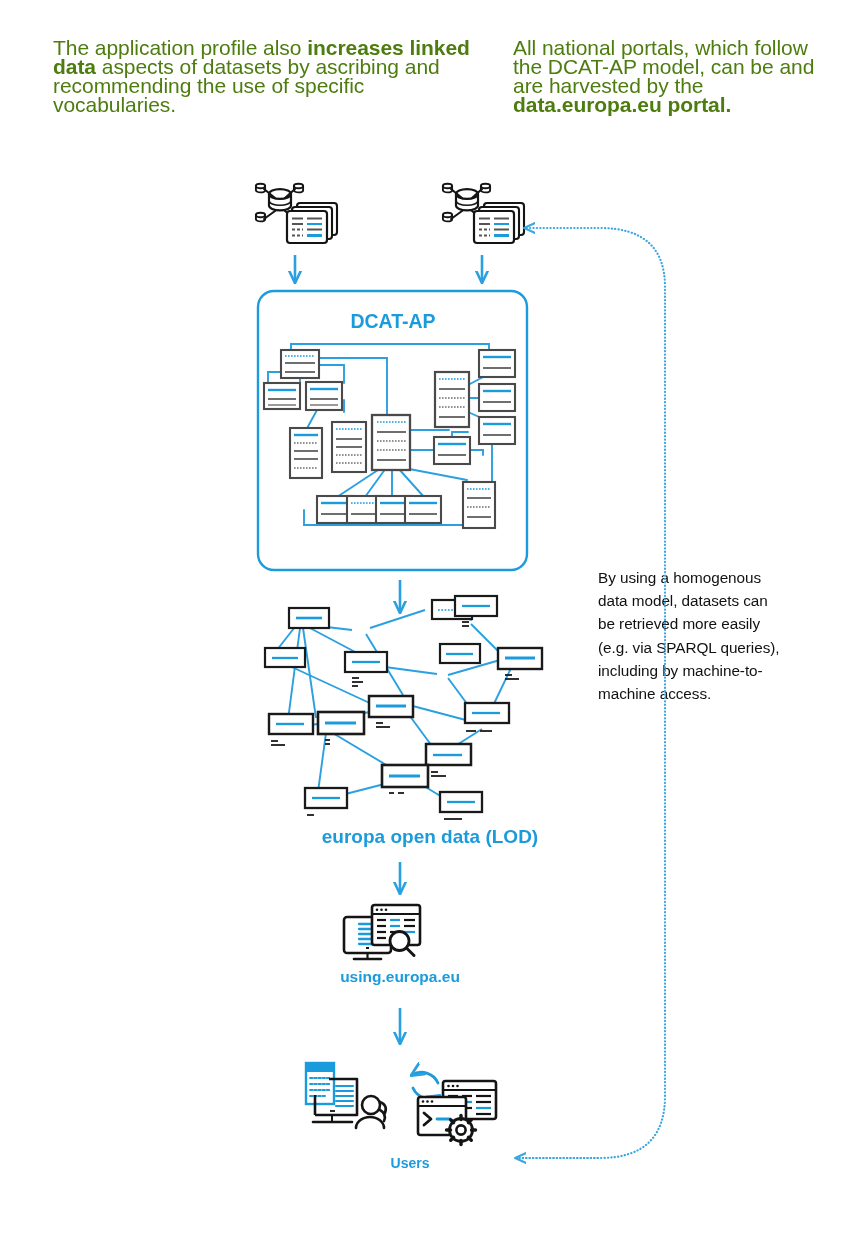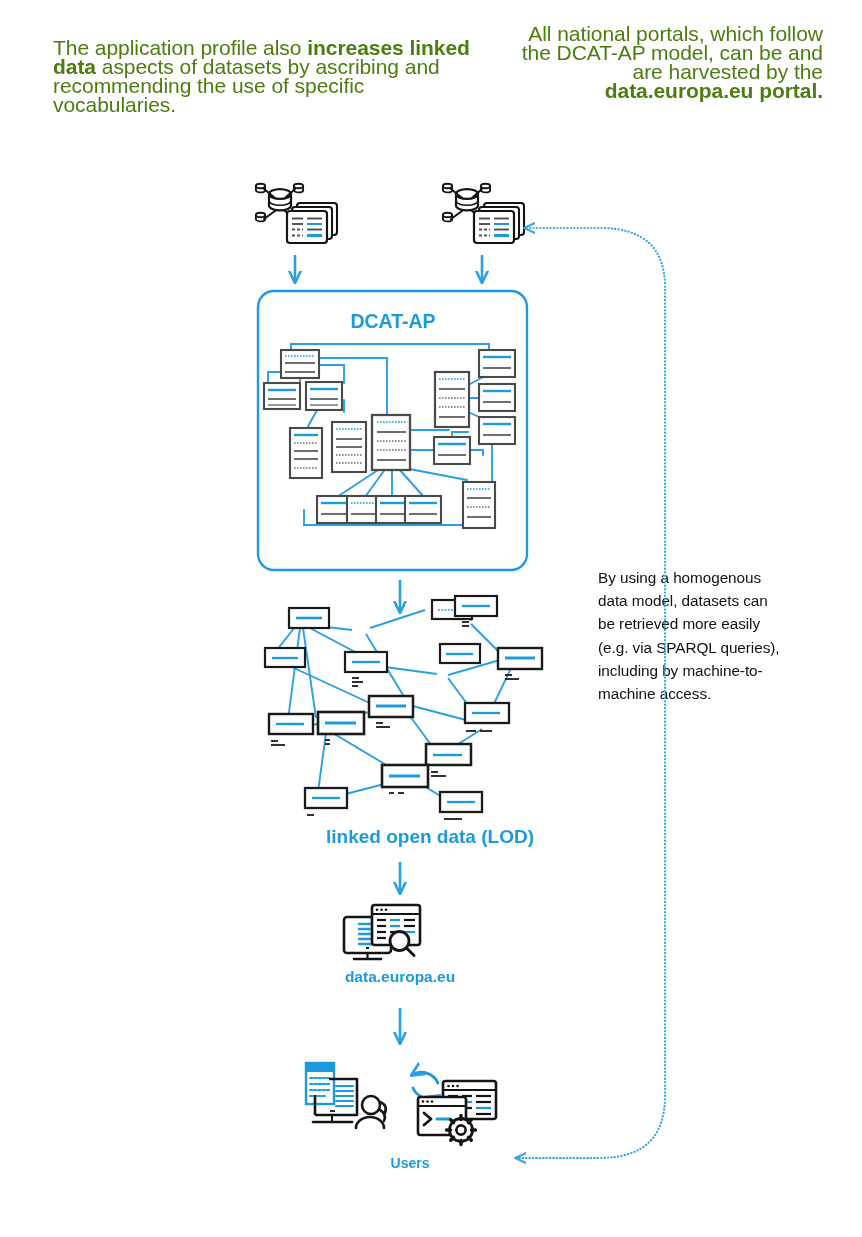--- a/index.html
+++ b/index.html
@@ -15,21 +15,21 @@
   .abs{position:absolute;}
 
   
   .para{
     font-size:21px;
     line-height:19px;
     color:#4d7c0f;
     letter-spacing:-0.05px;
   }
   #intro-left{left:53px;top:38px;width:420px;}
-  #intro-right{left:513px;top:24px;width:310px;text-align:right;}
+  #intro-right{left:513px;top:38px;width:310px;}
   .para b{font-weight:700;}
 
   
   #side-note{
     left:598px;top:566px;width:190px;
     font-size:15.3px;line-height:23.2px;color:#111111;
   }
 
   
   .caption{
@@ -52,22 +52,22 @@
 <div class="abs para" id="intro-left">
   <span>The application profile also </span><b>increases linked data</b><span> aspects of datasets by ascribing and recommending the use of specific vocabularies.</span>
 </div>
 
 <div class="abs para" id="intro-right">
   <span>All national portals, which follow the DCAT-AP model, can be and are harvested by the </span><b>data.europa.eu portal.</b>
 </div>
 
 <div class="abs para" id="side-note">By using a homogenous data model, datasets can be retrieved more easily (e.g. via SPARQL queries), including by machine-to-machine access.</div>
 
-<div class="abs caption" id="lod-caption">linked open data (LOD)</div>
-<div class="abs caption" id="portal-caption">data.europa.eu</div>
+<div class="abs caption" id="lod-caption">europa open data (LOD)</div>
+<div class="abs caption" id="portal-caption">using.europa.eu</div>
 <div class="abs caption" id="users-caption">Users</div>
 
 <svg class="abs" id="diagram" width="862" height="1237" viewBox="0 0 862 1237">
   <defs>
     <marker id="arrowBlue" viewBox="0 0 10 10" refX="8.5" refY="5" markerWidth="5.2" markerHeight="5.2" orient="auto-start-reverse">
       <path d="M0,0.6 L9.4,5 L0,9.4" fill="none" stroke="#2aa0e0" stroke-width="1.9" stroke-linecap="round" stroke-linejoin="round"></path>
     </marker>
     <marker id="arrowDots" viewBox="0 0 10 10" refX="8.5" refY="5" markerWidth="5.4" markerHeight="5.4" orient="auto-start-reverse">
       <path d="M0,0.8 L9.2,5 L0,9.2" fill="none" stroke="#3aa7e2" stroke-width="1.9" stroke-linecap="round" stroke-linejoin="round"></path>
     </marker>

